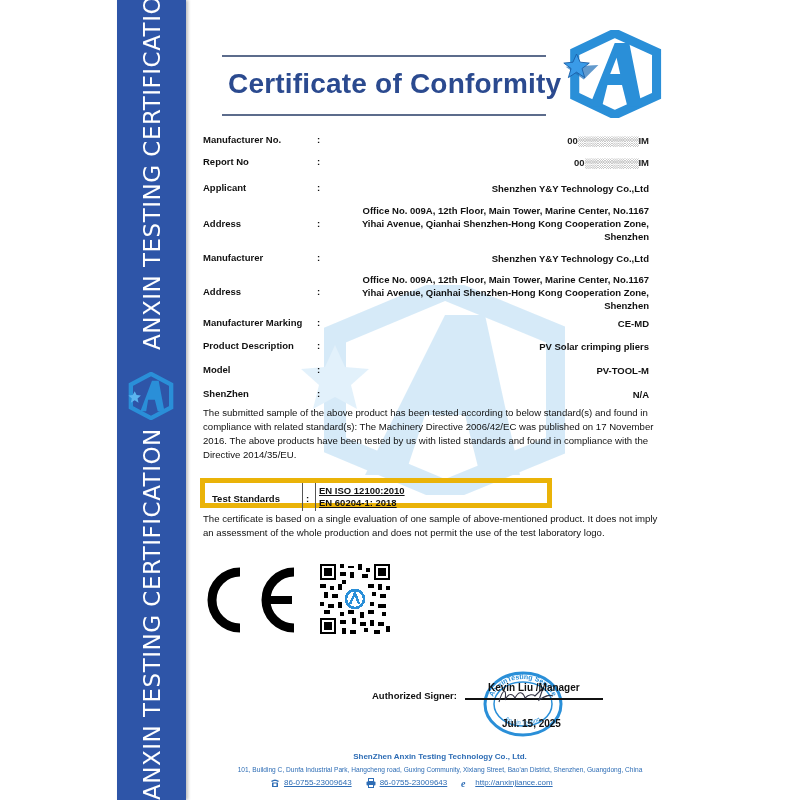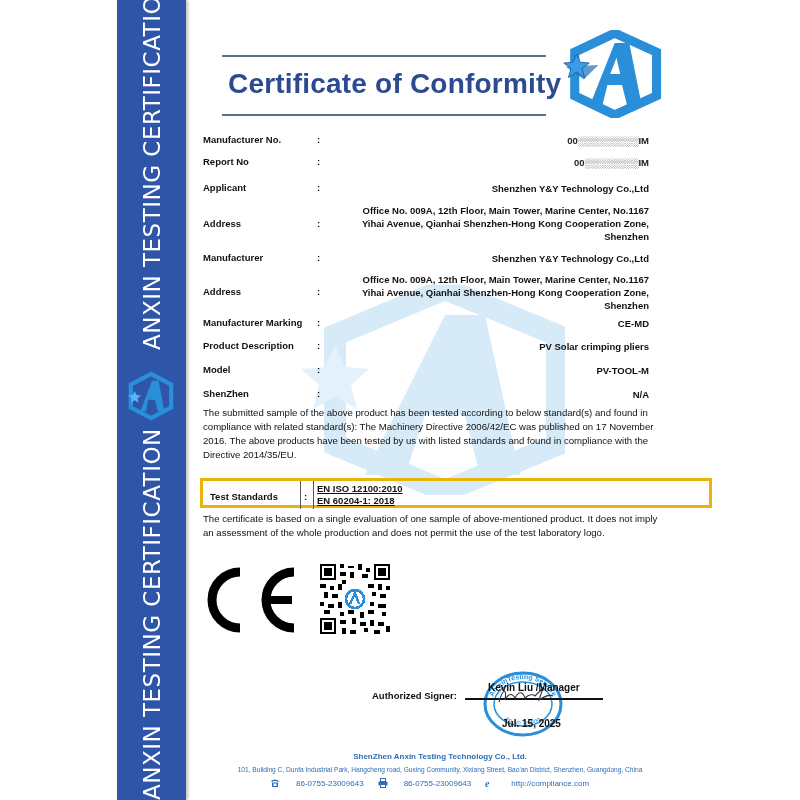--- a/index.html
+++ b/index.html
@@ -31,43 +31,43 @@
   .watermark { position: absolute; left: 295px; top: 285px; width: 270px; height: 210px; opacity: 0.22; }
 
   .field-row { position: absolute; left: 203px; font-size: 9.5px; font-weight: bold; }
   .field-label { position: absolute; left: 0; width: 110px; }
   .field-colon { position: absolute; left: 114px; }
   .field-value { position: absolute; left: 126px; width: 320px; line-height: 13px; text-align: right; }
 
   .para { position: absolute; left: 203px; width: 455px; font-size: 9.6px; line-height: 14px; color: #111; }
 
   .std-table {
-    position: absolute; left: 200px; top: 478px; width: 512px; height: 30px;
-    border: 3px solid #eab308; font-size: 9.5px; font-weight: bold;
+    position: absolute; left: 200px; top: 478px; width: 352px; height: 30px;
+    border: 5px solid #eab308; font-size: 9.5px; font-weight: bold;
   }
   .std-label { position: absolute; left: 7px; top: 10px; }
   .std-divider { position: absolute; left: 97px; top: 0; width: 1px; height: 28px; background: #555; }
   .std-colon { position: absolute; left: 101px; top: 10px; }
   .std-divider2 { position: absolute; left: 110px; top: 0; width: 1px; height: 28px; background: #555; }
   .std-values { position: absolute; left: 114px; top: 2px; line-height: 12px; text-decoration: underline; }
 
   .ce-mark { position: absolute; left: 202px; top: 566px; width: 100px; height: 68px; }
   .qr { position: absolute; left: 320px; top: 564px; width: 70px; height: 70px; }
 
   .signer-label { position: absolute; left: 372px; top: 690px; font-size: 9.5px; font-weight: bold; }
   .signer-line { position: absolute; left: 465px; top: 698px; width: 138px; height: 1.5px; background: #111; }
   .stamp { position: absolute; left: 482px; top: 670px; width: 82px; height: 68px; }
   .signer-name { position: absolute; left: 488px; top: 682px; font-size: 10px; font-weight: bold; }
   .signer-date { position: absolute; left: 502px; top: 718px; font-size: 10px; font-weight: bold; }
   .signature { position: absolute; left: 495px; top: 684px; width: 60px; height: 24px; }
 
   .footer-company { position: absolute; left: 200px; top: 752px; width: 480px; text-align: center; font-size: 8px; font-weight: bold; color: #2e6db5; }
   .footer-address { position: absolute; left: 195px; top: 766px; width: 490px; text-align: center; font-size: 6.6px; color: #2e6db5; white-space: nowrap; }
   .footer-contacts { position: absolute; left: 270px; top: 778px; width: 400px; font-size: 8px; color: #2e6db5; display: flex; gap: 14px; align-items: center; }
-  .contact { display: flex; align-items: center; gap: 16px; }
+  .contact { display: flex; align-items: flex-start; gap: 4px; text-decoration: underline; }
   .contact svg { width: 10px; height: 10px; }
 </style>
 </head>
 <body>
 
 <div class="sidebar">
   <div class="sidebar-text top">ANXIN TESTING CERTIFICATION</div>
   <svg class="sidebar-logo" viewBox="0 0 100 100">
     <polygon points="50,4 92,26 92,74 50,96 8,74 8,26" fill="none" stroke="#2a8fd8" stroke-width="9"></polygon>
     <path d="M28,82 L52,18 L66,18 L78,82 L64,82 L58,58 L44,58 L40,82 Z" fill="#2a8fd8"></path>
@@ -269,15 +269,15 @@
         <rect x="2.5" y="0.5" width="5" height="3" fill="none" stroke="#2e6db5" stroke-width="1"></rect>
         <rect x="0.5" y="3.5" width="9" height="4" rx="1" fill="#2e6db5"></rect>
         <rect x="2.5" y="6.5" width="5" height="3" fill="#fff" stroke="#2e6db5" stroke-width="1"></rect>
       </svg>
     <span>86-0755-23009643</span>
   </span>
   <span class="contact">
     <svg viewBox="0 0 10 10">
         <text x="0" y="9" font-size="10" font-style="italic" font-weight="bold" fill="#2e6db5" font-family="Liberation Serif, serif">e</text>
       </svg>
-    <span>http://compliance.com</span>
+    <span>http://anxinjiance.com</span>
   </span>
 </div>
 
 </body></html>

